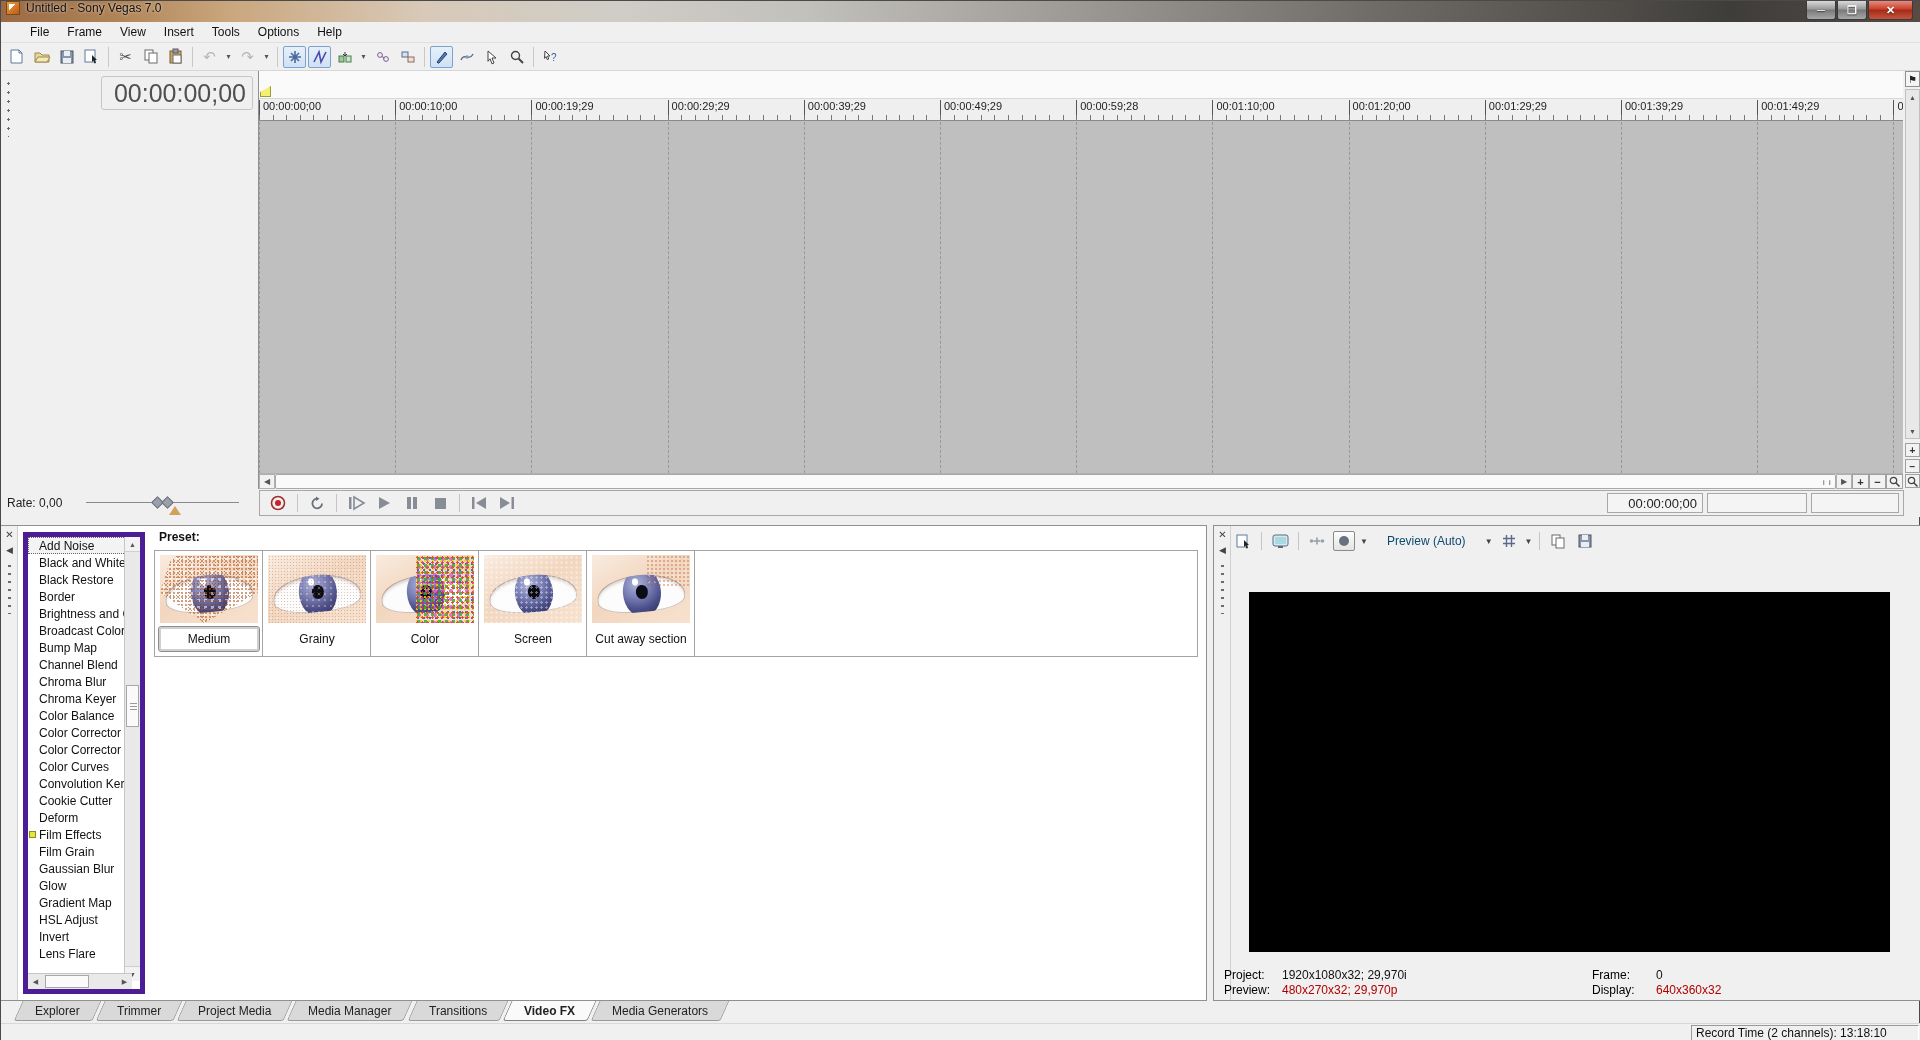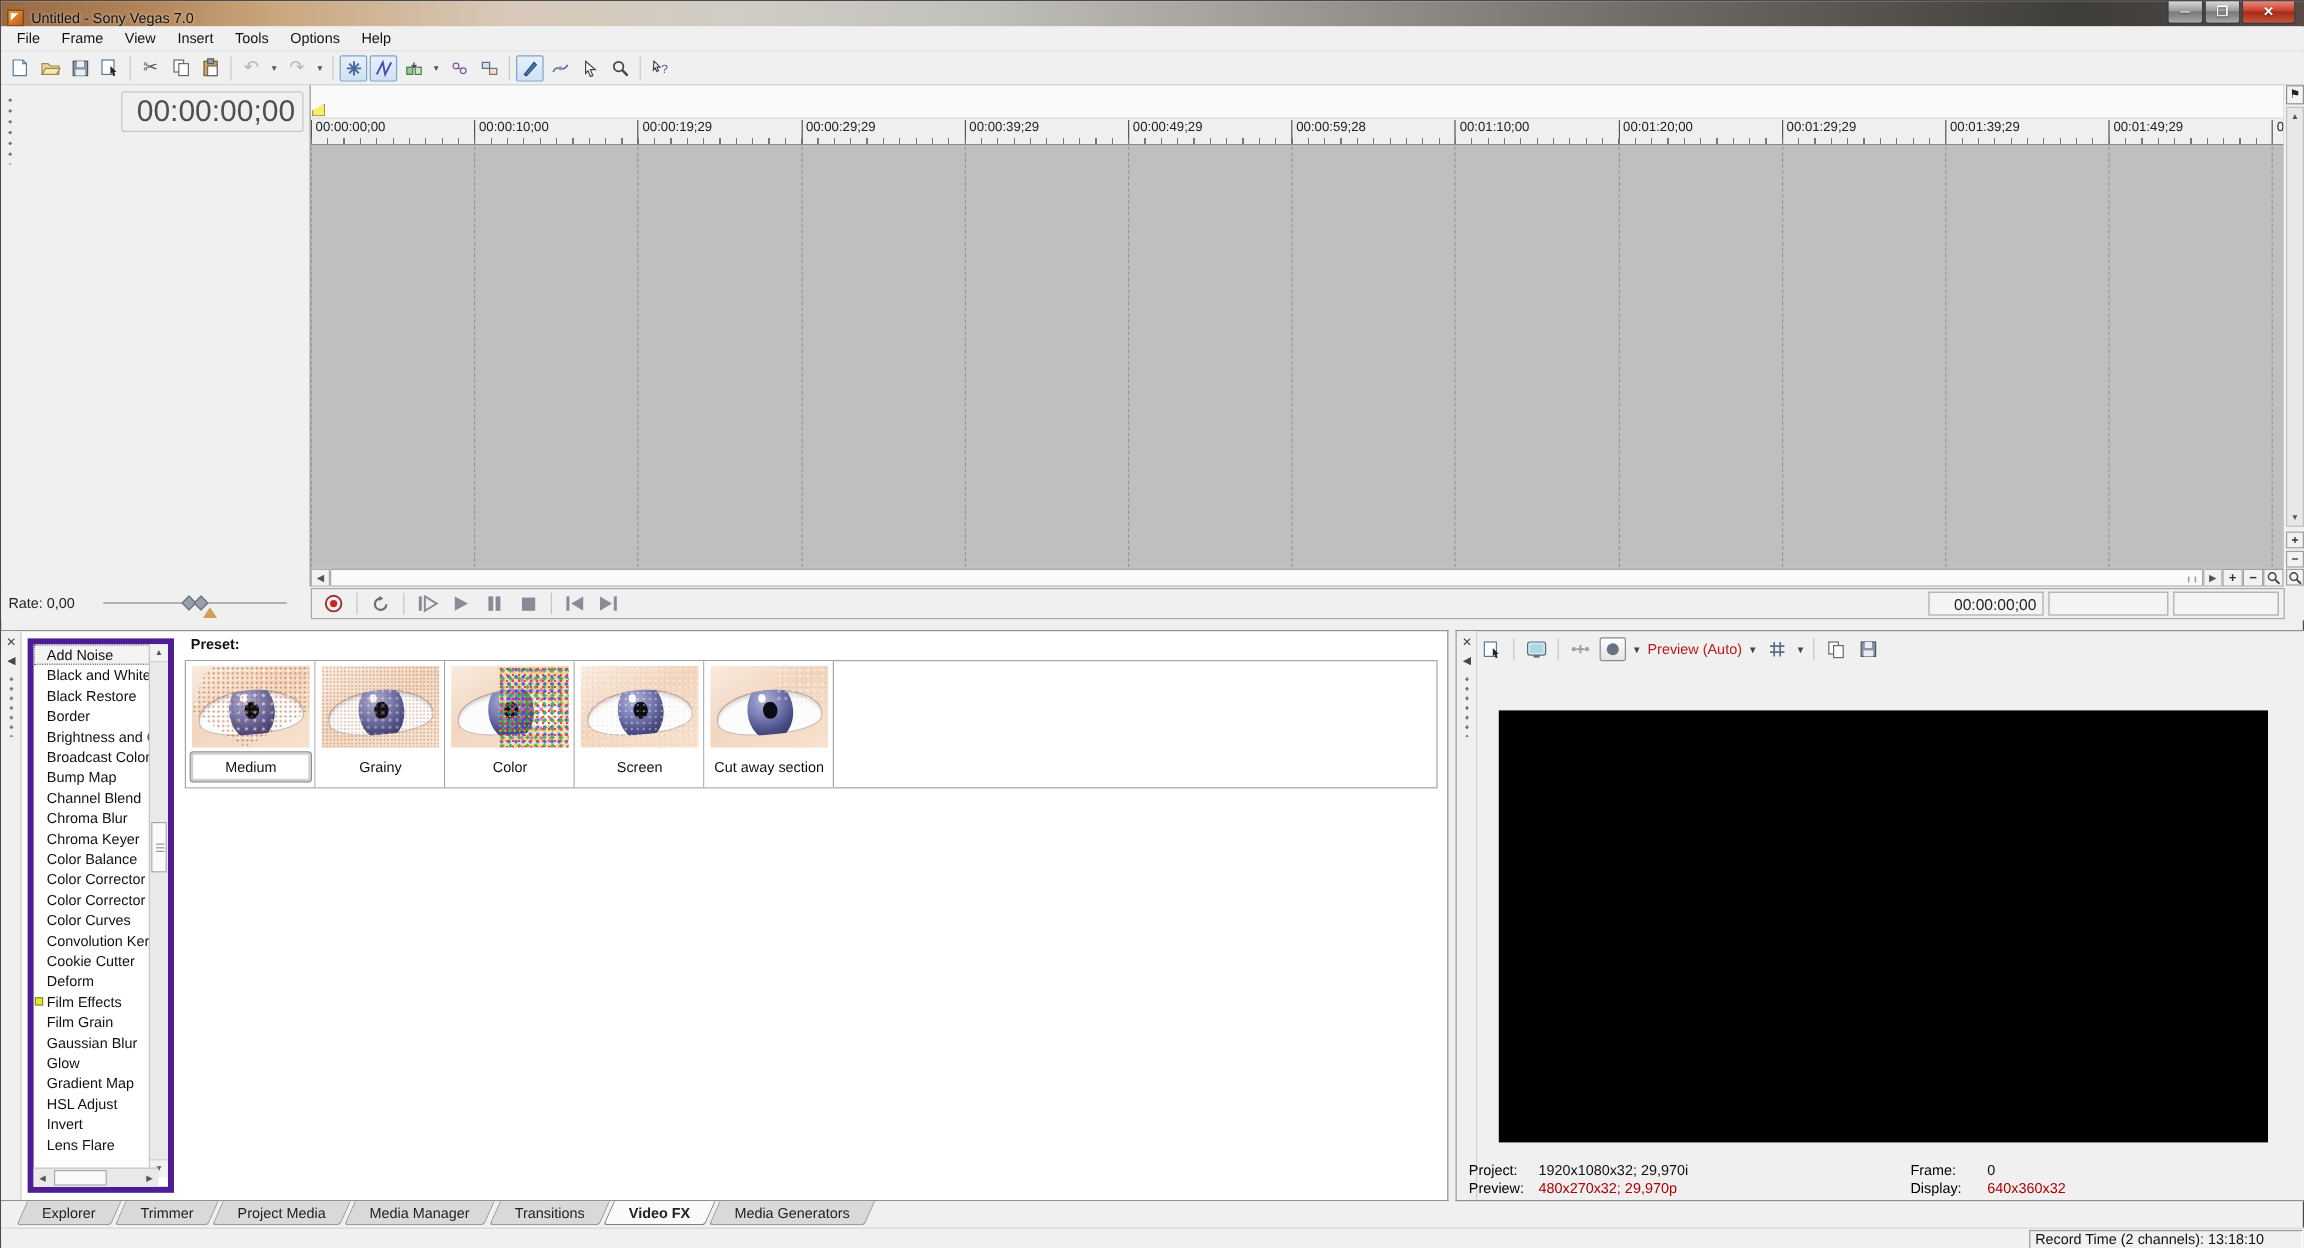--- a/index.html
+++ b/index.html
@@ -2,31 +2,31 @@
 <html><head>
 <meta charset="utf-8">
 <style>
   * { margin:0; padding:0; box-sizing:border-box; }
   html,body { width:1920px; height:1040px; overflow:hidden; font-family:"Liberation Sans", sans-serif; background:#f0f0f0; }
   .app { position:absolute; inset:0; border:1px solid #4a4a4a; background:#f0f0f0; }
 
   
   .titlebar { position:absolute; left:0; top:0; width:1920px; height:21px;
     background:linear-gradient(90deg,#9a6a46 0%,#b08457 6%,#caa77e 12%,#d8c9b8 22%,#cfcdc6 32%,#c2c0ba 42%,#a8a5a0 52%,#8b8884 62%,#6e6b67 72%,#55524e 82%,#3f3d3a 90%,#4a4542 96%,#5a4a44 100%);
-    display:flex; align-items:flex-end; }
+    display:flex; align-items:flex-start; }
   .app-icon { width:14px; height:14px; margin:0 6px 0 5px; background:linear-gradient(135deg,#e8a23c 0%,#d87b2a 50%,#b85a1a 100%); border:1px solid #7a4a10; position:relative; }
   .app-icon::after { content:""; position:absolute; left:2px; top:2px; width:8px; height:8px; background:linear-gradient(135deg,#fff 0 40%, transparent 41%); }
   .title-text { font-size:12px; color:#111; text-shadow:0 0 3px rgba(255,255,255,.7); }
   .win-buttons { position:absolute; right:8px; top:0; height:19px; display:flex; }
   .win-btn { width:30px; height:19px; border:1px solid #3a3a3a; border-top:none; background:linear-gradient(#d9d9d9,#9a9a9a 45%,#787878 50%,#a8a8a8); color:#fff; font-size:10px; display:flex; align-items:center; justify-content:center; border-radius:0 0 3px 3px; margin-left:1px; }
   .win-btn.close { width:45px; background:linear-gradient(#e98b7d,#c8402c 45%,#a52a18 50%,#c4553f); }
   .win-glyph { font-weight:bold; font-size:11px; line-height:1; text-shadow:0 1px 1px rgba(0,0,0,.6); }
 
   
-  .menubar { position:absolute; left:0; top:21px; width:1920px; height:21px; background:#f0f0f0; border-bottom:1px solid #e0e0e0; display:flex; align-items:center; padding-left:4px; }
+  .menubar { position:absolute; left:0; top:21px; width:1920px; height:21px; background:#f0f0f0; border-bottom:1px solid #e0e0e0; display:flex; align-items:center; padding-left:20px; }
   .menu-item { font-size:12px; color:#111; padding:2px 9px; }
 
   
   .toolbar { position:absolute; left:0; top:42px; width:1920px; height:28px; background:#f0f0f0; border-bottom:1px solid #d6d6d6; display:flex; align-items:center; padding-left:4px; gap:2px; }
   .tb-btn { width:23px; height:22px; display:flex; align-items:center; justify-content:center; border:1px solid transparent; border-radius:2px; color:#555; }
   .tb-btn.pressed { border:1px solid #7da2ce; background:linear-gradient(#e6f0fa,#cfe1f5); }
   .tb-btn.disabled { opacity:.38; }
   .tb-sep { width:1px; height:20px; background:#c8c8c8; margin:0 3px; }
   .tb-drop { width:11px; height:22px; font-size:8px; color:#555; display:flex; align-items:center; justify-content:center; }
   .tb-glyph { font-size:15px; line-height:1; }
@@ -119,21 +119,21 @@
   .plabel { position:absolute; left:3px; bottom:4px; width:102px; height:26px; display:flex; align-items:center; justify-content:center; font-size:12px; color:#111; border-radius:3px; }
   .preset-card.selected .plabel { border:1px solid #8e8e8e; box-shadow:inset 0 0 0 2px #cfcfcf; }
 
   
   .preview-window { position:absolute; left:1212px; top:524px; width:708px; height:476px; background:#f0f0f0; border:1px solid #909090; border-right:none; }
   .pv-toolbar { position:absolute; left:18px; top:2px; width:680px; height:26px; display:flex; align-items:center; gap:5px; }
   .pv-btn { width:22px; height:20px; display:flex; align-items:center; justify-content:center; color:#444; }
   .pv-btn.boxed { border:1px solid #8a8a8a; background:linear-gradient(#fdfdfd,#e4e4e4); border-radius:2px; }
   .pv-sep { width:1px; height:18px; background:#c4c4c4; margin:0 2px; }
   .pv-drop { font-size:8px; color:#444; }
-  .pv-mode-label { font-size:12px; color:#b91c1c; margin:0 0; }
+  .pv-mode-label { font-size:12px; color:#0c4a6e; margin:0 14px; }
   .video-area { position:absolute; left:35px; top:66px; width:641px; height:360px; background:#000; }
   .pv-status { position:absolute; left:10px; bottom:2px; width:690px; height:30px; font-size:12px; }
   .pvs-row { position:absolute; left:0; width:100%; height:15px; }
   .pvs-row.r1 { top:0; } .pvs-row.r2 { top:15px; }
   .pvs-label { position:absolute; color:#000000; }
   .pvs-value { position:absolute; color:#111; }
   .pvs-value.red { color:#b00000; }
   .l1 { left:0; } .val1 { left:58px; } .l2 { left:368px; } .val2 { left:432px; }
 
   

